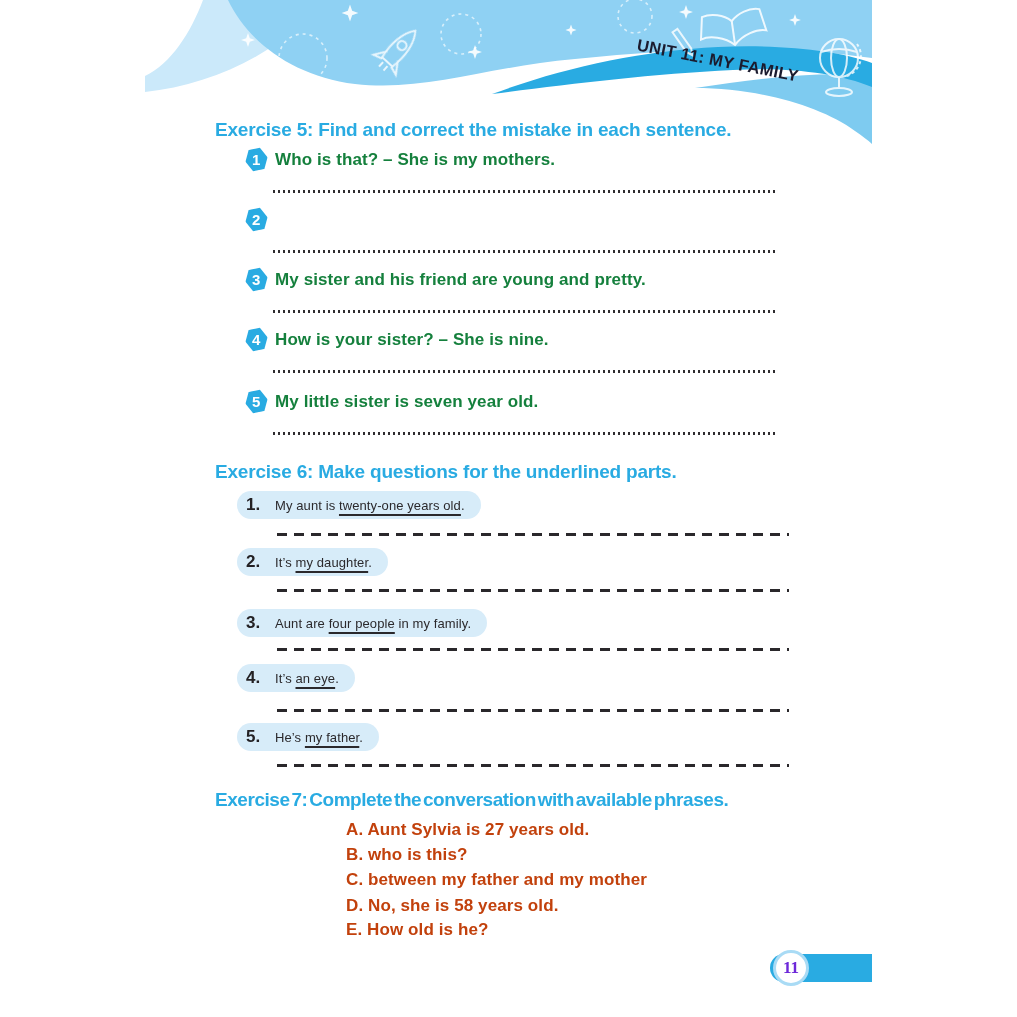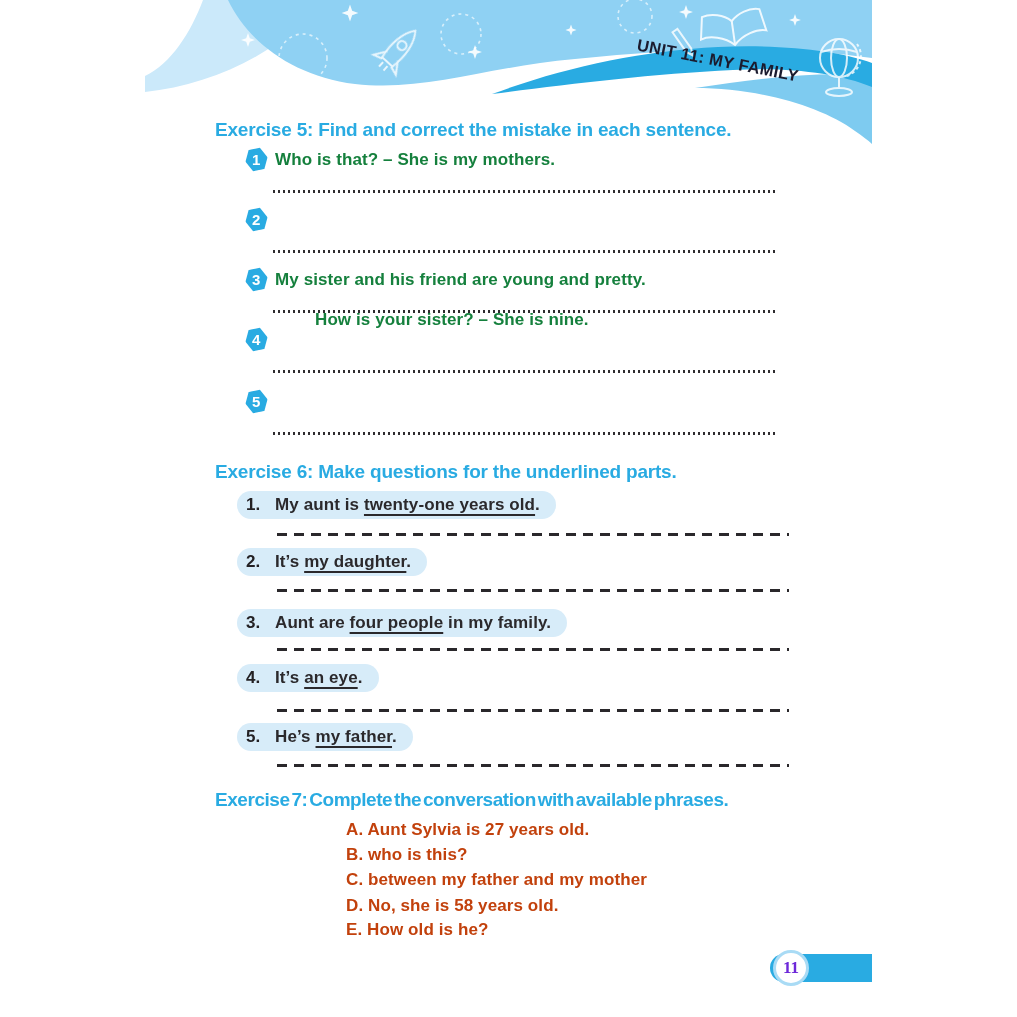--- a/index.html
+++ b/index.html
@@ -24,21 +24,21 @@
     display:flex;align-items:center;justify-content:center;}
   .hex-inner span{color:#fff;font-size:15px;font-weight:800;transform:rotate(12deg);}
   .ex5-text{position:absolute;left:275px;font-size:17px;font-weight:600;
     color:#15803d;white-space:nowrap;letter-spacing:0.1px;}
   .dotted-line{position:absolute;left:273px;width:502px;height:3px;
     background:repeating-linear-gradient(90deg,#2e2c2f 0 2px,transparent 2px 5px);}
   
   .pill{position:absolute;left:237px;height:28px;display:inline-flex;align-items:center;
     background:#d7ecf9;border-radius:14px;padding:0 16px 0 9px;white-space:nowrap;}
   .pill .num{font-size:17px;font-weight:700;color:#232124;width:29px;flex:none;}
-  .pill .txt{font-size:17px;font-weight:700;color:#2b292c;letter-spacing:0.1px;}
+  .pill .txt{font-size:13px;font-weight:400;color:#2b292c;letter-spacing:0.1px;}
   .pill .u{text-decoration:underline;text-decoration-thickness:2px;text-underline-offset:4px;}
   .dashed-line{position:absolute;left:277px;width:512px;height:3px;
     background:repeating-linear-gradient(90deg,#2a282b 0 10px,transparent 10px 17px);}
   
   .option{position:absolute;left:346px;font-size:17px;font-weight:700;color:#c2410c;
     white-space:nowrap;letter-spacing:0.1px;}
   
   .page-bar{position:absolute;left:770px;top:954px;width:102px;height:28px;
     background:#29abe2;border-radius:15px 0 0 15px;}
   .page-circle{position:absolute;left:773px;top:950px;width:36px;height:36px;border-radius:50%;
@@ -133,29 +133,30 @@
   </div>
   <div class="ex5-text" style="top:270px;">My sister and his friend are young and pretty.</div>
   <div class="dotted-line" style="top:310px;"></div>
 
   <div class="hex-badge" style="left:243px;top:326px;">
     <div class="hex-outer"></div>
       <div class="hex-inner">
         <span>4</span>
       </div>
   </div>
-  <div class="ex5-text" style="top:310px;margin-left:40px;">How is your sister? – She is nine.</div>
+  <div class="ex5-text" style="top:330px;">How is your sister? – She is nine.</div>
   <div class="dotted-line" style="top:370px;"></div>
 
   <div class="hex-badge" style="left:243px;top:388px;">
     <div class="hex-outer"></div>
       <div class="hex-inner">
         <span>5</span>
       </div>
   </div>
+  <div class="ex5-text" style="top:392px;">My little sister is seven year old.</div>
   <div class="dotted-line" style="top:432px;"></div>
 
   <div class="ex-title" style="top:461px;">Exercise 6: Make questions for the underlined parts.</div>
 
   <div class="pill" style="top:491px;">
     <span class="num">1.</span>
     <span class="txt"><span>My aunt is </span><span class="u">twenty-one years old</span><span>.</span></span>
   </div>
   <div class="dashed-line" style="top:533px;"></div>
 

